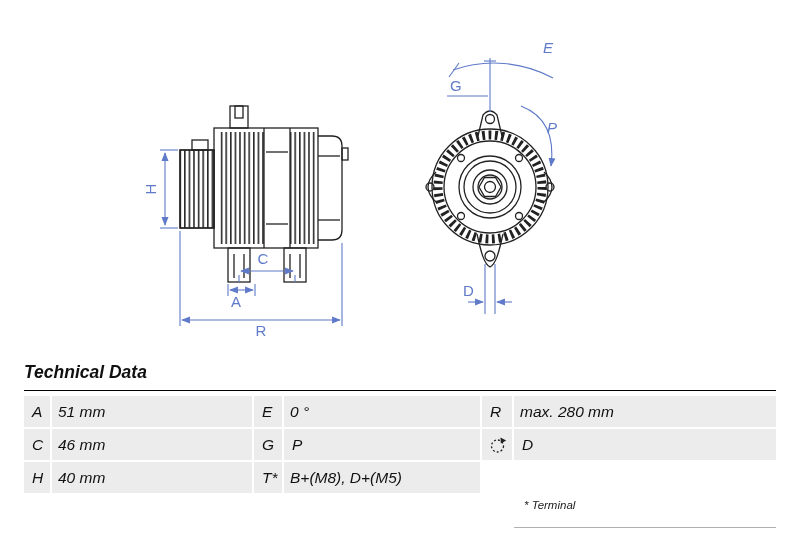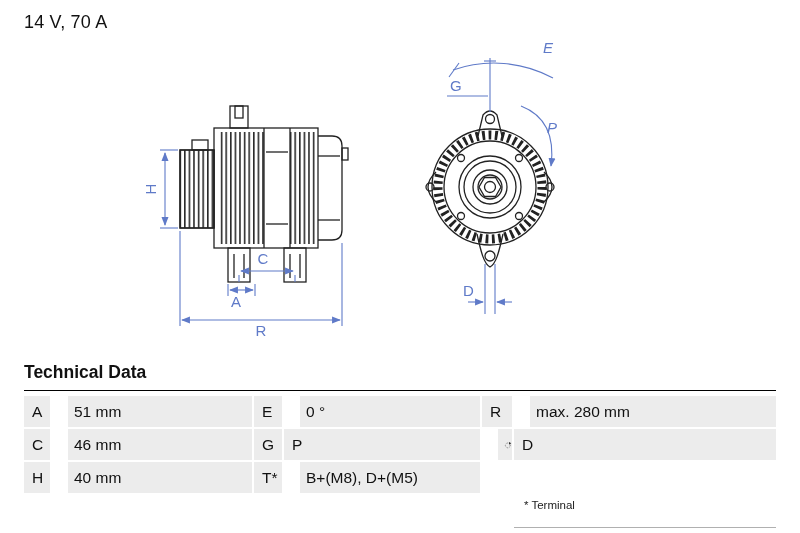--- a/index.html
+++ b/index.html
@@ -3,39 +3,38 @@
 <meta charset="utf-8">
 <style>
   html,body { margin:0; padding:0; background:#fff; }
   body { width:800px; height:533px; font-family:"Liberation Sans", sans-serif; color:#111; }
   .page { position:relative; width:800px; height:533px; background:#fff; overflow:hidden; }
 
   .rating { position:absolute; left:24px; top:12px; font-size:18px; color:#111; letter-spacing:0.2px; }
 
   svg.drawing { position:absolute; left:0; top:0; display:block; }
 
-  .tech { position:absolute; left:24px; top:362px; width:752px; }
+  .tech { position:absolute; left:24px; top:362px; width:752px;font-style:italic; }
   .tech h2 { margin:0; padding:0 0 7px 0; font-size:17.5px; font-weight:bold; color:#111;
              border-bottom:1px solid #000; }
 
   .tbl { display:grid; grid-template-columns:26px 200px 28px 196px 30px 1fr;
          grid-auto-rows:31px; gap:2px; margin-top:5px; font-size:15.5px; }
   .cell { background:#ececec; display:flex; align-items:center; padding-left:8px; }
-  .cell.val { padding-left:6px;margin-left:16px; }
+  .cell.val { padding-left:6px; }
 
   .footrow { display:grid; grid-template-columns:26px 200px 28px 196px 30px 1fr; gap:2px; margin-top:2px; }
   .footnote { grid-column:6; font-size:11.5px; color:#222; padding:4px 0 16px 10px;
               border-bottom:1px solid #b0b0b0; }
 </style>
 </head>
 <body>
 
 <div class="page">
 
-  <div class="rating">14 V, 70 A</div>
 
   <svg class="drawing" width="800" height="352" viewBox="0 0 800 352">
     <defs>
       <marker id="arr" viewBox="0 0 10 10" refX="9" refY="5" markerWidth="8" markerHeight="8" orient="auto-start-reverse">
         <path d="M0,1 L10,5 L0,9 z" fill="#5f7ac8"></path>
       </marker>
       <pattern id="fins" width="4.6" height="6" patternUnits="userSpaceOnUse">
         <rect x="0" y="0" width="1.6" height="6" fill="#2a2a2a"></rect>
       </pattern>
     </defs>

